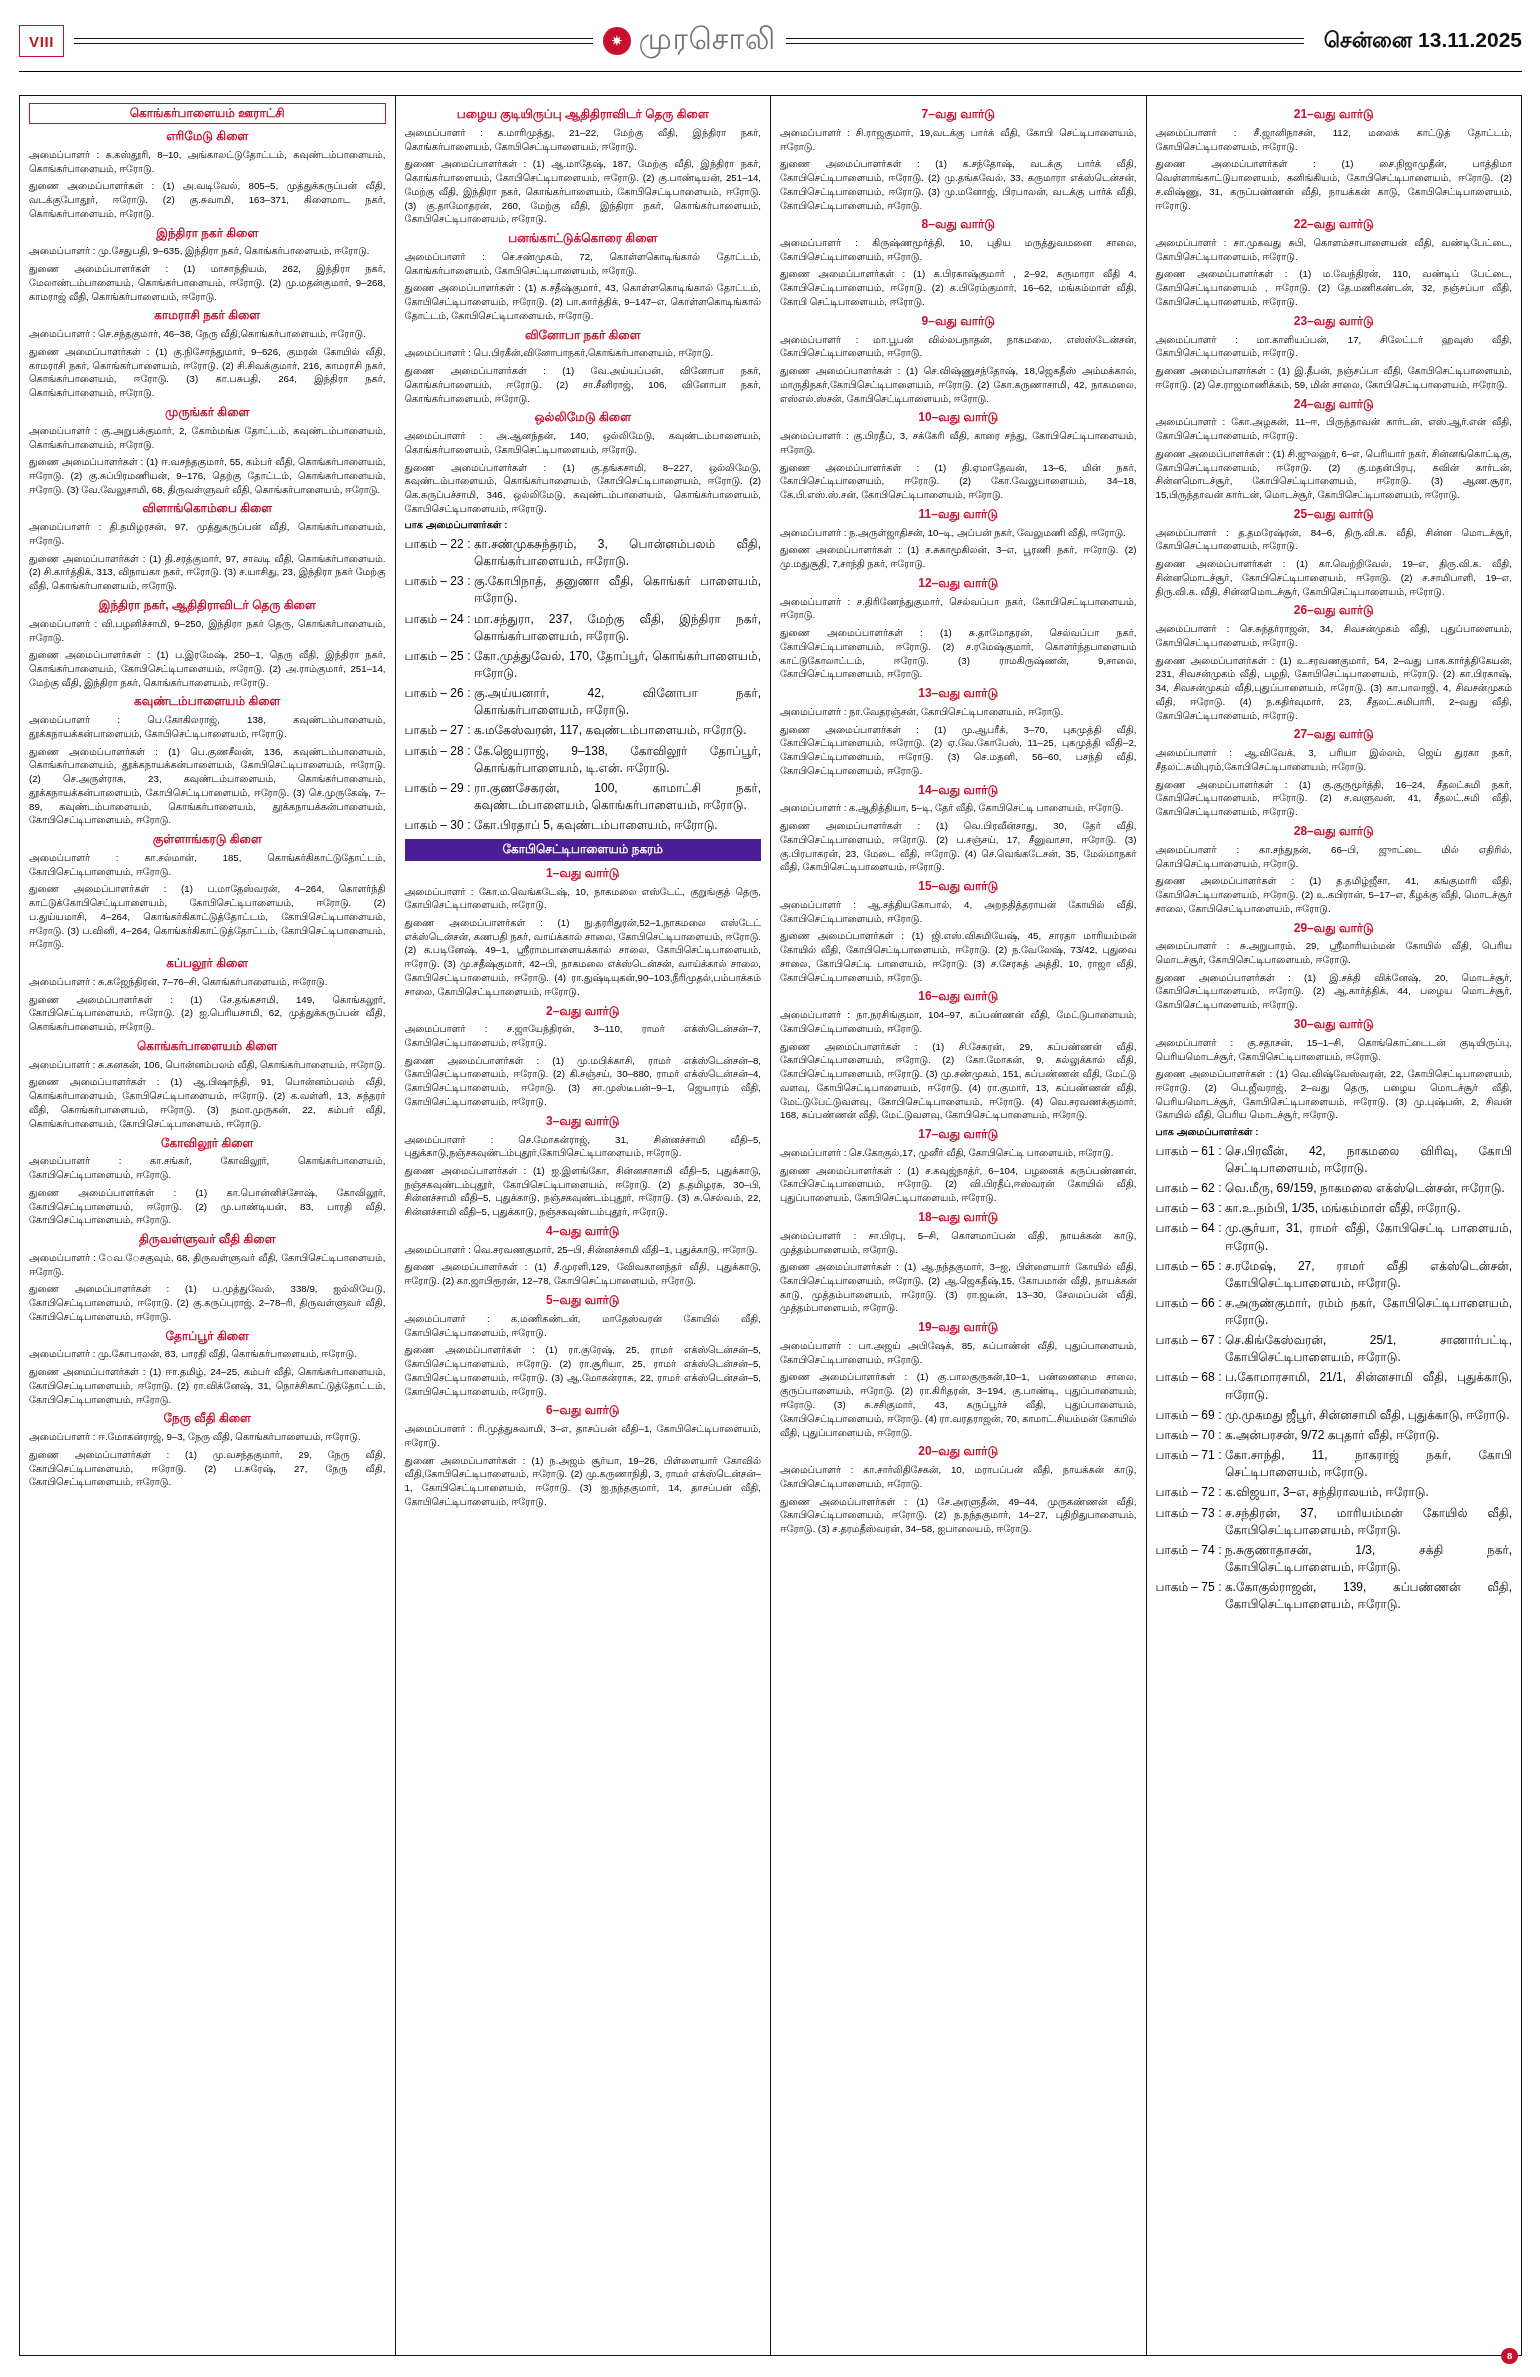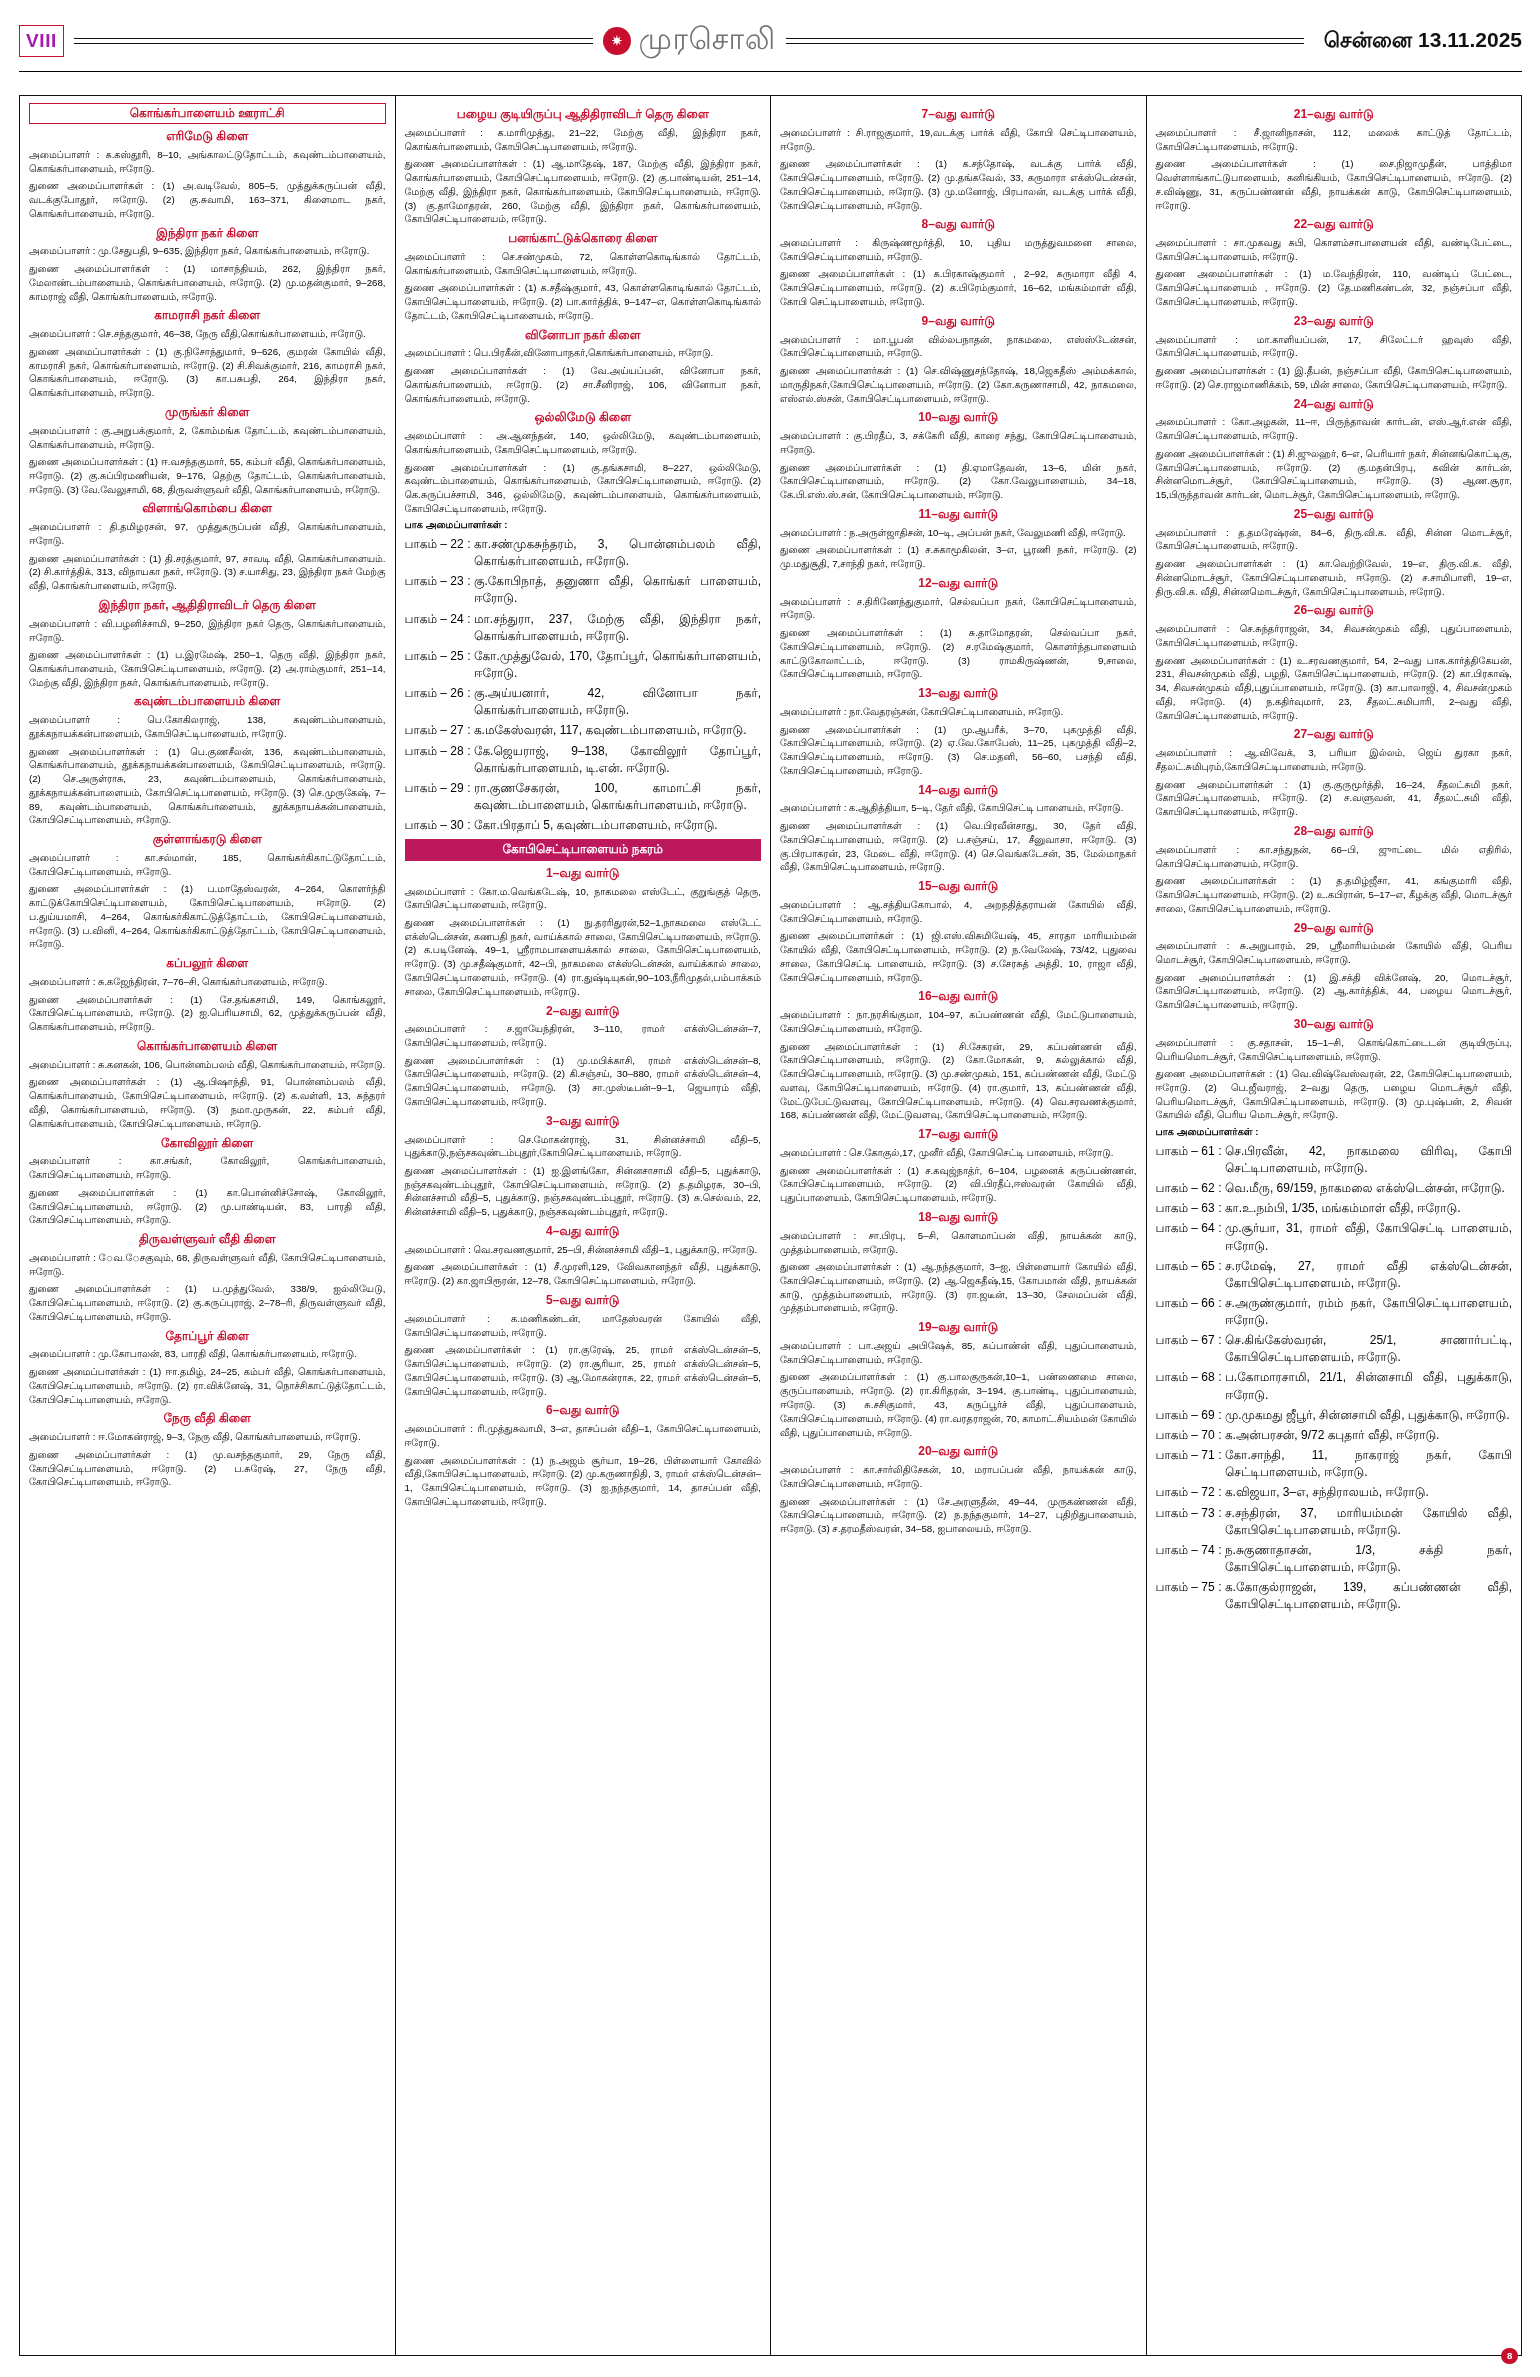--- a/index.html
+++ b/index.html
@@ -23,23 +23,23 @@
     position: relative;
     height: 55px;
     display: flex;
     align-items: center;
     border-bottom: 1.9px solid #000;
     padding-bottom: 5.1px;
   }
   .page-badge {
     width: 45px; height: 32px;
     border: 1.9px solid #c8102e;
-    color: #a21caf;
+    color: #b91c1c;
     font-weight: bold;
-    font-size: 19px;
+    font-size: 15px;
     display: flex; align-items: center; justify-content: center;
     letter-spacing: 0.6px;
     flex: 0 0 auto;
   }
   .rule-line {
     flex: 1 1 auto;
     height: 0;
     border-top: 1.9px solid #111;
     border-bottom: 1.9px solid #111;
     height: 5.7px;
@@ -88,21 +88,21 @@
     font-size: 12px;
     margin: 5.1px 0 3.8px 0;
     line-height: 1.25;
   }
   .sec-head.boxed {
     border: 1.3px solid #c8102e;
     padding: 1.9px 2.6px;
     margin-top: 1.3px;
   }
   .sec-head.banner {
-    background: #be185d;
+    background: #4c1d95;
     color: #fff;
     border: none;
     padding: 3.2px 2.6px;
   }
   p.body {
     font-size: 9.7px;
     line-height: 1.42;
     text-align: justify;
     margin: 0 0 3.8px 0;
     color: #000;

